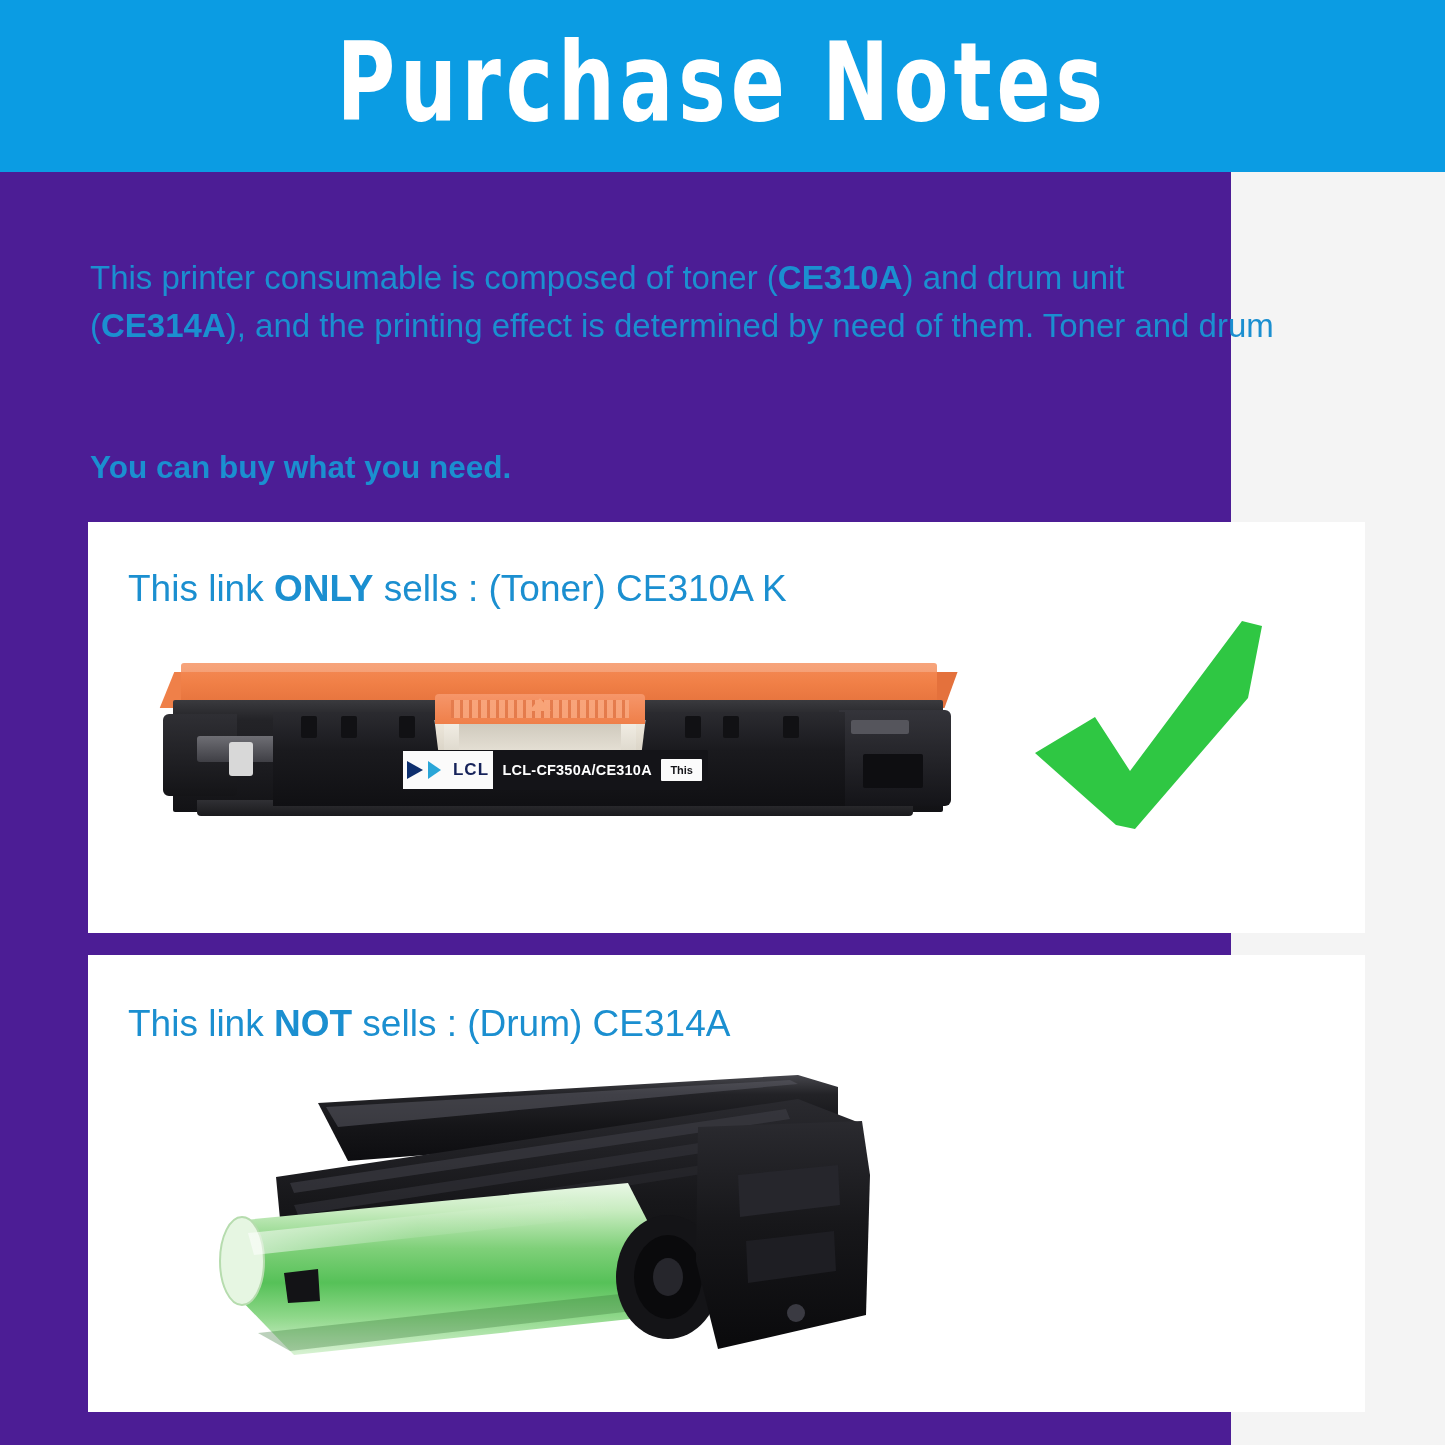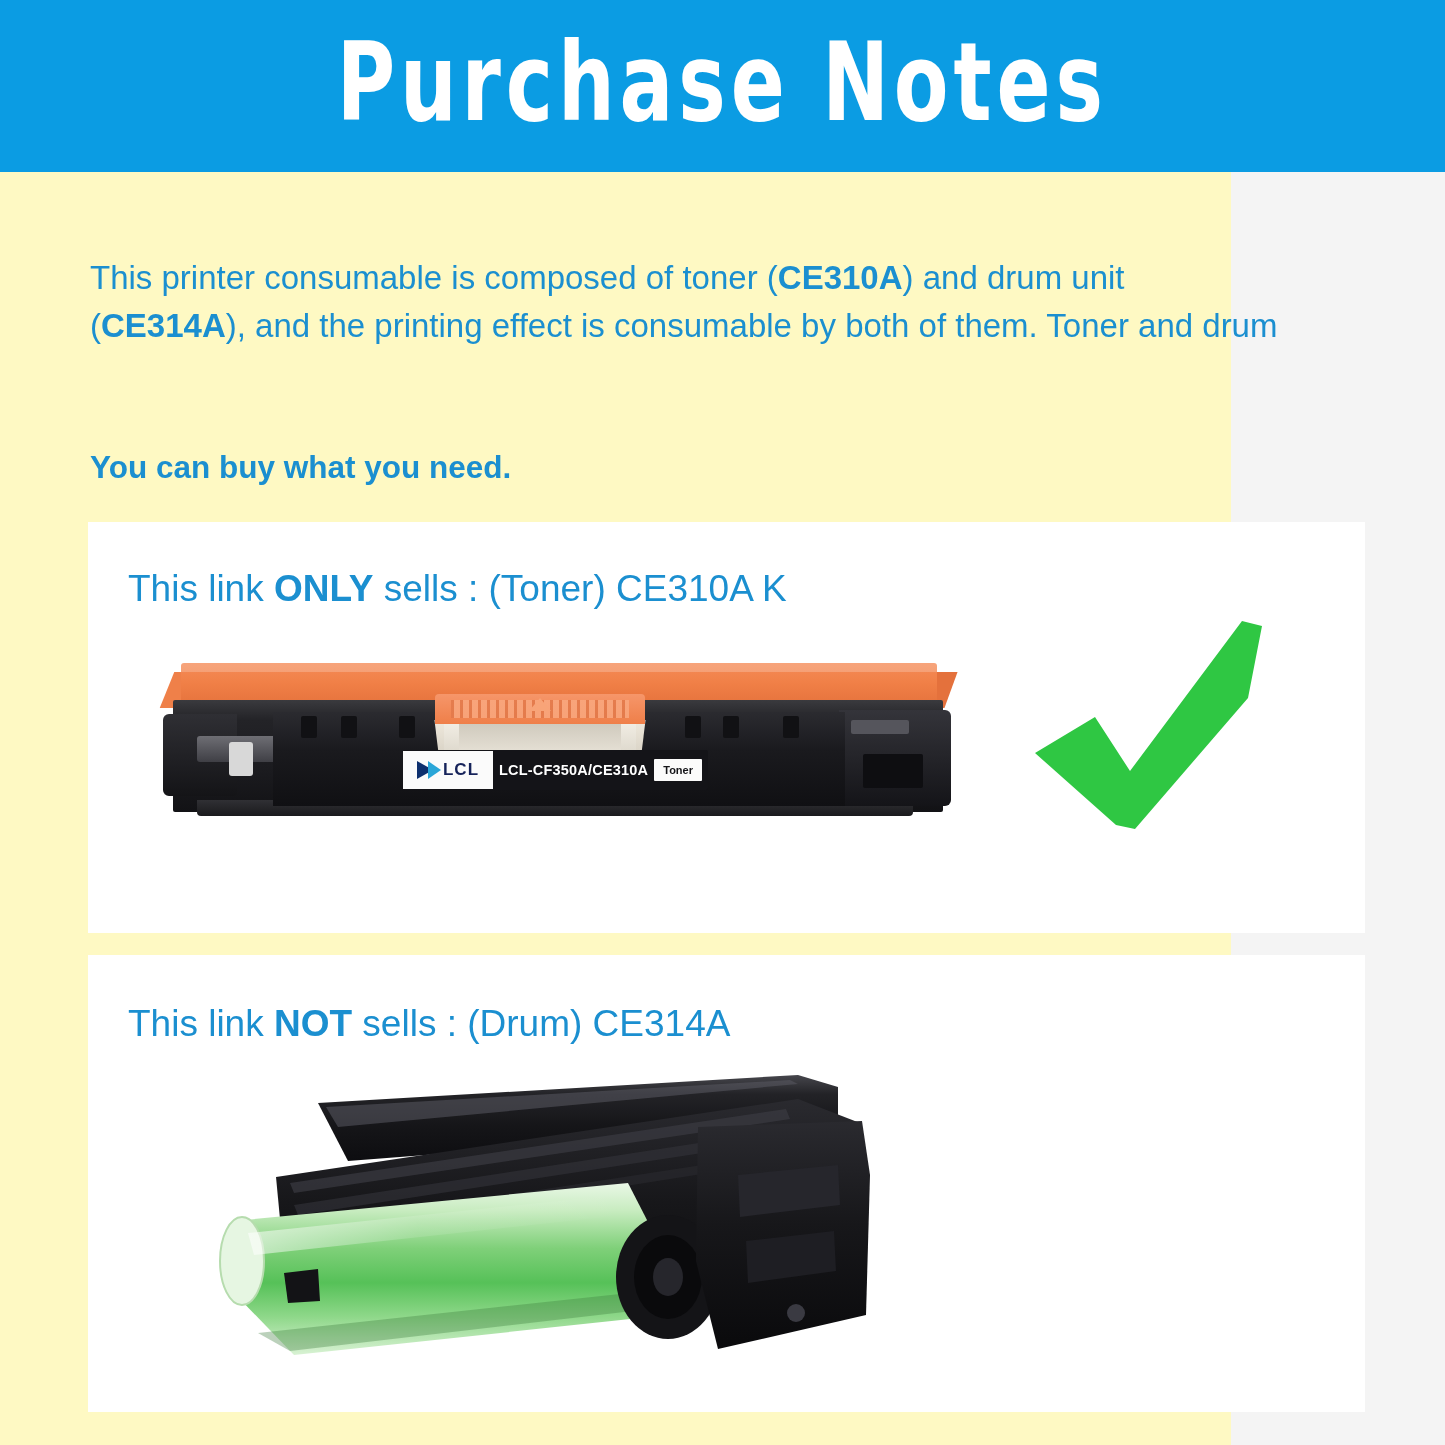--- a/index.html
+++ b/index.html
@@ -2,21 +2,21 @@
 <html><head>
 <meta charset="utf-8">
 <style>
   * { margin:0; padding:0; box-sizing:border-box; }
   html, body {
     width:1445px; height:1445px;
     background:#f4f4f4;
     font-family:"Liberation Sans", sans-serif;
     overflow:hidden;
   }
-  #page { position:relative; width:1231px; height:1445px; background:#fef9c3; }
+  #page { position:relative; width:1231px; height:1445px; background:#4c1d95; }
 
   
   .banner {
     position:absolute; left:0; top:0; width:1445px; height:172px;
     background:#0b9ce3;
     display:flex; align-items:center; justify-content:center;
   }
   .banner-title {
     color:#ffffff;
     font-family:"DejaVu Sans Condensed","Liberation Sans", sans-serif;
@@ -165,21 +165,21 @@
     background:linear-gradient(180deg,#efe9dd,#c9c3b5); transform:skewX(-7deg);
   }
   
   .tn-label {
     position:absolute; left:240px; top:100px; width:305px; height:40px;
     background:#141418; border-radius:2px;
     display:flex; align-items:center;
   }
   .tn-logo-chip{
     width:90px; height:38px; background:#fbfbfb;
-    display:flex; align-items:center; justify-content:center; gap:2px;
+    display:flex; align-items:center; justify-content:center; gap:12px;
     flex:0 0 auto;
   }
   .tn-logo-tri{
     width:0;height:0;border-top:9px solid transparent;border-bottom:9px solid transparent;
     border-left:16px solid #0d2f6e;
   }
   .tn-logo-tri2{
     width:0;height:0;border-top:9px solid transparent;border-bottom:9px solid transparent;
     border-left:13px solid #2aa6d8; margin-left:-7px;
   }
@@ -208,21 +208,21 @@
 <body>
 
 <div id="page">
 
   <div class="banner">
     <div class="banner-title">Purchase Notes</div>
   </div>
 
   <div class="intro">
     <span>This printer consumable is composed of toner (</span><span class="b">CE310A</span><span>)  and drum unit</span><br>
-    <span>(</span><span class="b">CE314A</span><span>), and the printing effect is consumable by both of them. Toner and drum</span><br>
+    <span>(</span><span class="b">CE314A</span><span>), and the printing effect is determined by need of them. Toner and drum</span><br>
   </div>
   <div class="intro-line2">You can buy what you need.</div>
 
   <div class="box" id="box-toner">
 
     <div class="box-heading" id="toner-heading">
       <span>This link </span><span class="strong">ONLY</span><span> sells : (Toner) </span><span class="ul">CE310A K</span>
     </div>
 
     <div id="toner-art">
@@ -259,21 +259,21 @@
       <div class="tn-handle-ribs"></div>
       <div class="tn-handle-arrow"></div>
 
       <div class="tn-label">
         <div class="tn-logo-chip">
           <span class="tn-logo-tri"></span>
           <span class="tn-logo-tri2"></span>
           <span class="tn-logo-text">LCL</span>
         </div>
         <div class="tn-label-text">LCL-CF350A/CE310A</div>
-        <div class="tn-black-chip">Toner</div>
+        <div class="tn-black-chip">This</div>
       </div>
     </div>
 
     <div style="position:absolute;left:932px;top:94px;width:290px;height:230px;">
       <svg viewBox="0 0 290 230" width="290" height="230">
         <polygon points="15,137 75,101 110,155 222,5 242,10 228,82 115,213 96,209" fill="#2fc743"></polygon>
       </svg>
     </div>
 
   </div>

